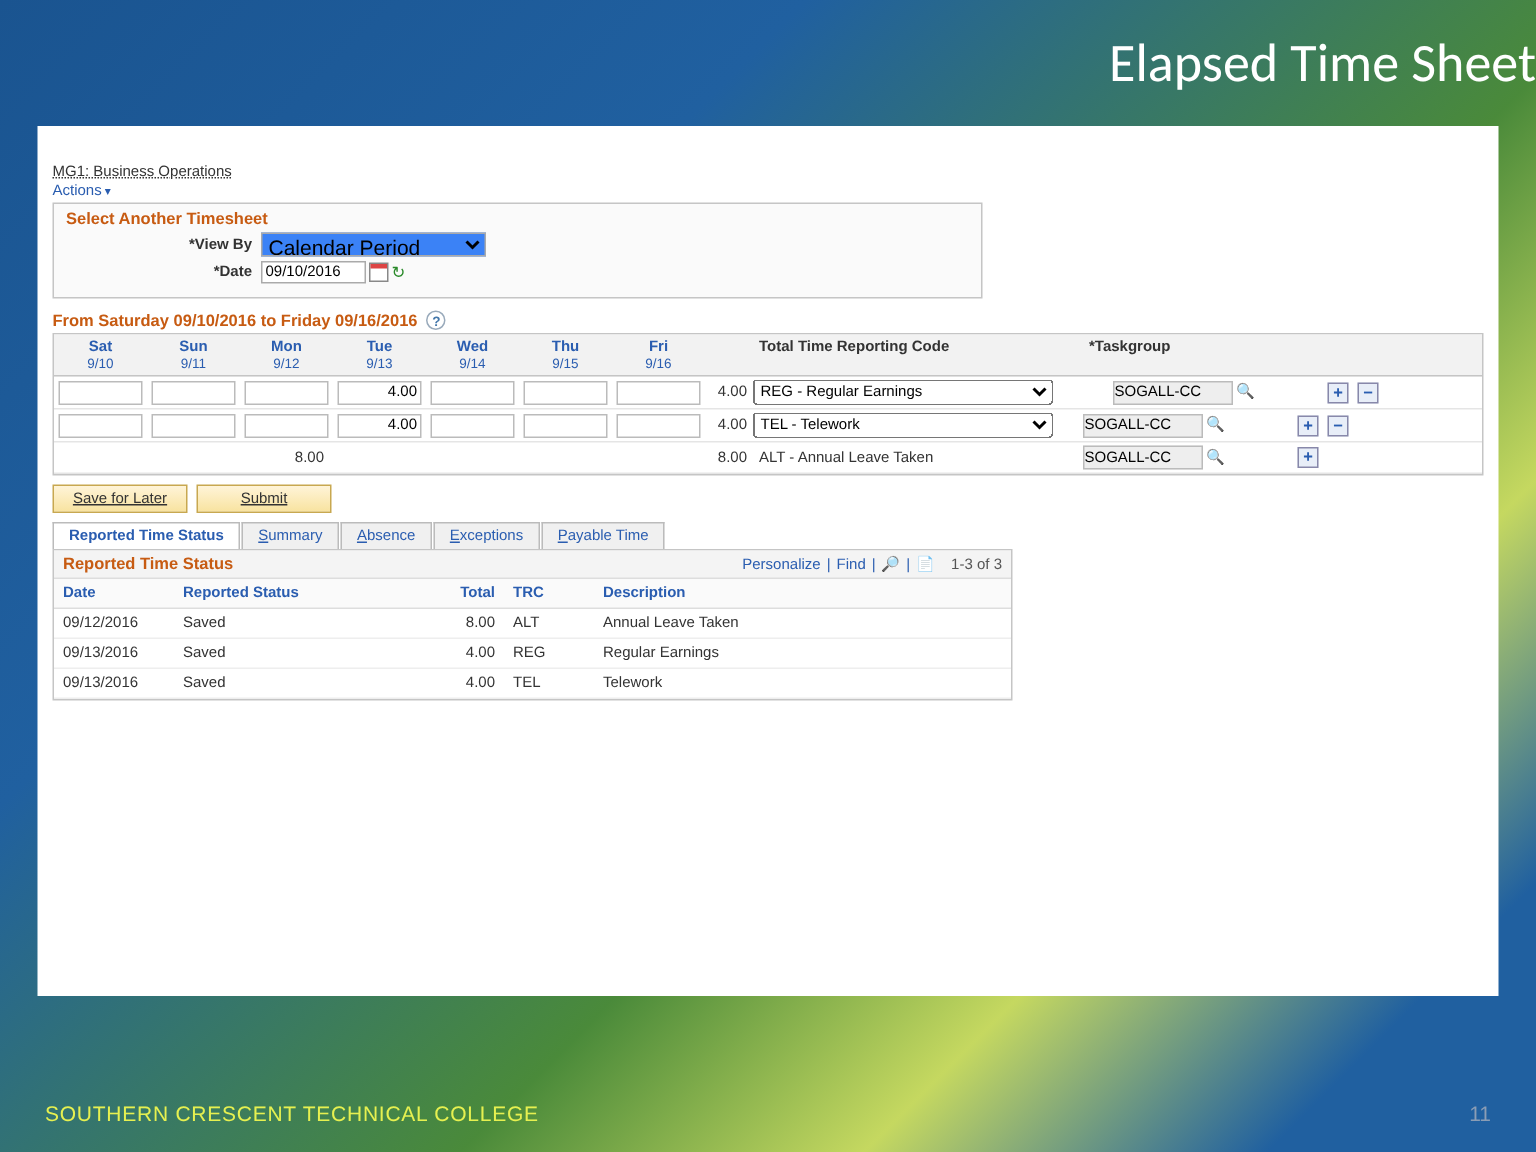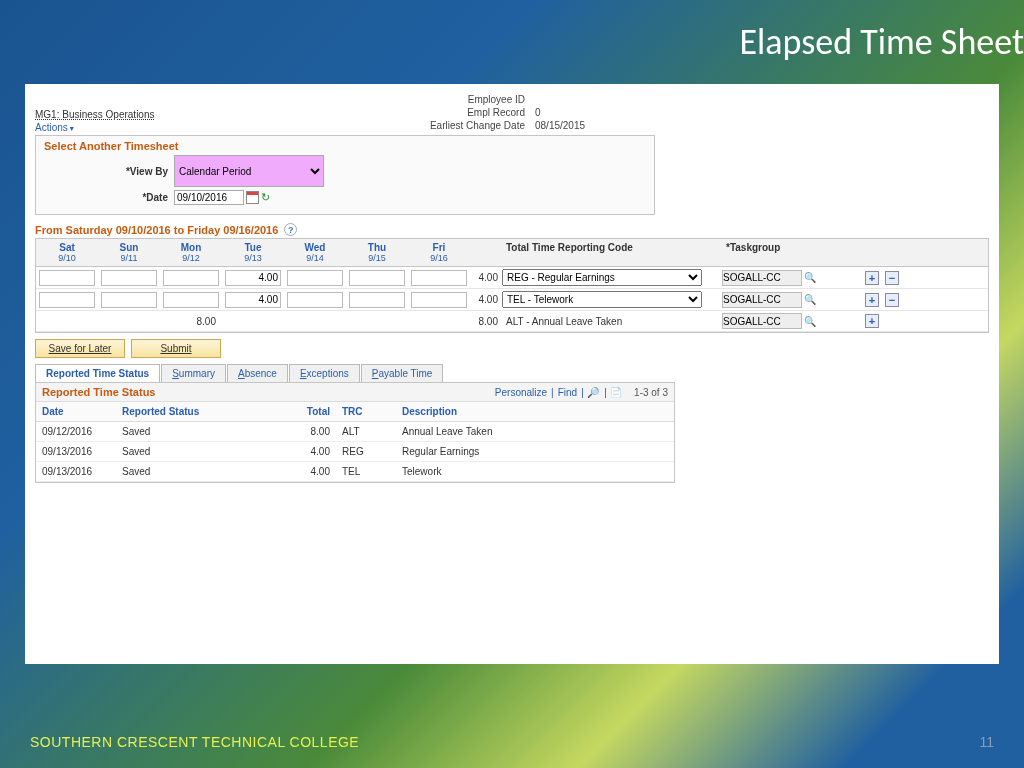--- a/index.html
+++ b/index.html
@@ -32,21 +32,21 @@
 .top-left { font-size: 10px; color: #333; text-decoration: underline dotted; margin-top: 17px; }
 .actions { color: #2a5db0; font-size: 10px; margin-top: 2px; }
 .actions::after { content: "▾"; font-size: 8px; margin-left: 2px; }
 .panel {
   border: 1px solid #c5c5c5; background: #fafafa;
   margin-top: 2px; width: 620px; padding: 4px 8px 6px;
 }
 .panel-title { color: #c75b12; font-weight: bold; font-size: 11px; }
 .form-row { display: flex; align-items: center; margin: 3px 0; font-size: 10px; }
 .form-label { width: 130px; text-align: right; font-weight: bold; padding-right: 6px; }
-select.vb { width: 150px; font-size: 10px; background: #f0abfc; border: 1px solid #aaa; height: 32px; }
+select.vb { width: 150px; font-size: 14px; background: #3b82f6; border: 1px solid #aaa; height: 16px; }
 input.date { width: 70px; font-size: 10px; border: 1px solid #aaa; height: 15px; padding: 0 2px; }
 .cal-icon, .refresh-icon { display: inline-block; width: 13px; height: 13px; margin-left: 2px; vertical-align: middle; }
 .cal-icon { background: #fff; border: 1px solid #888; position: relative; }
 .cal-icon::before { content: ""; position: absolute; top: 0; left: 0; right: 0; height: 3px; background: #d44; }
 .refresh-icon { color: #2a8a2a; font-size: 11px; }
 .link { color: #2a5db0; font-size: 10px; cursor: pointer; }
 .rep-hours { display: flex; align-items: center; margin-top: 4px; }
 .rep-hours .lbl { width: 260px; text-align: right; font-weight: bold; padding-right: 8px; font-size: 10px; }
 .week-title { color: #c75b12; font-weight: bold; font-size: 11px; margin-top: 8px; display: flex; align-items: center; }
 .help-icon { display: inline-block; width: 13px; height: 13px; border: 1px solid #9ab; border-radius: 50%; color: #47a; font-size: 9px; text-align: center; line-height: 12px; margin-left: 6px; }
@@ -100,34 +100,20 @@
 
 <div class="slide-title">Elapsed Time Sheet</div>
 
 <div class="screenshot">
 
   <div style="display:flex;">
     <div style="width:380px;">
       <div class="top-left">MG1: Business Operations</div>
       <div class="actions">Actions</div>
     </div>
-    <div>
-      <div class="hdr-row">
-          <div class="hdr-label" style="width:120px;">Employee ID</div>
-          <div class="hdr-val"></div>
-        </div>
-      <div class="hdr-row">
-          <div class="hdr-label" style="width:120px;">Empl Record</div>
-          <div class="hdr-val">0</div>
-        </div>
-      <div class="hdr-row">
-          <div class="hdr-label" style="width:120px;">Earliest Change Date</div>
-          <div class="hdr-val">08/15/2015</div>
-        </div>
-    </div>
   </div>
 
   <div class="panel">
     <div class="panel-title">Select Another Timesheet</div>
     <div style="display:flex;">
       <div style="flex:1;">
         <div class="form-row">
           <div class="form-label">*View By</div>
           <select class="vb"><option>Calendar Period</option></select>
         </div>
@@ -186,21 +172,21 @@
     <div id="grid-body">
         <div class="grid-row">
           <input class="cell" style="">
           <input class="cell" style="">
           <input class="cell" style="">
           <input class="cell" value="4.00" style="">
           <input class="cell" style="">
           <input class="cell" style="">
           <input class="cell" style="">
           <div class="tot">4.00</div>
-          <div style="width: 220px;"><select class="trc"><option>REG - Regular Earnings</option></select></div>
+          <div style="width: 240px;"><select class="trc"><option>REG - Regular Earnings</option></select></div>
           <div style="width: 120px;"><input class="tg" value="SOGALL-CC" style=""><span class="lookup-icon">🔍</span></div>
           <div class="spacer-col"></div>
           <div class="btn-col"><span class="sq-btn">+</span></div>
           <div class="btn-col"><span class="sq-btn">−</span></div>
         </div>
         <div class="grid-row">
           <input class="cell" style="">
           <input class="cell" style="">
           <input class="cell" style="">
           <input class="cell" value="4.00" style="">

